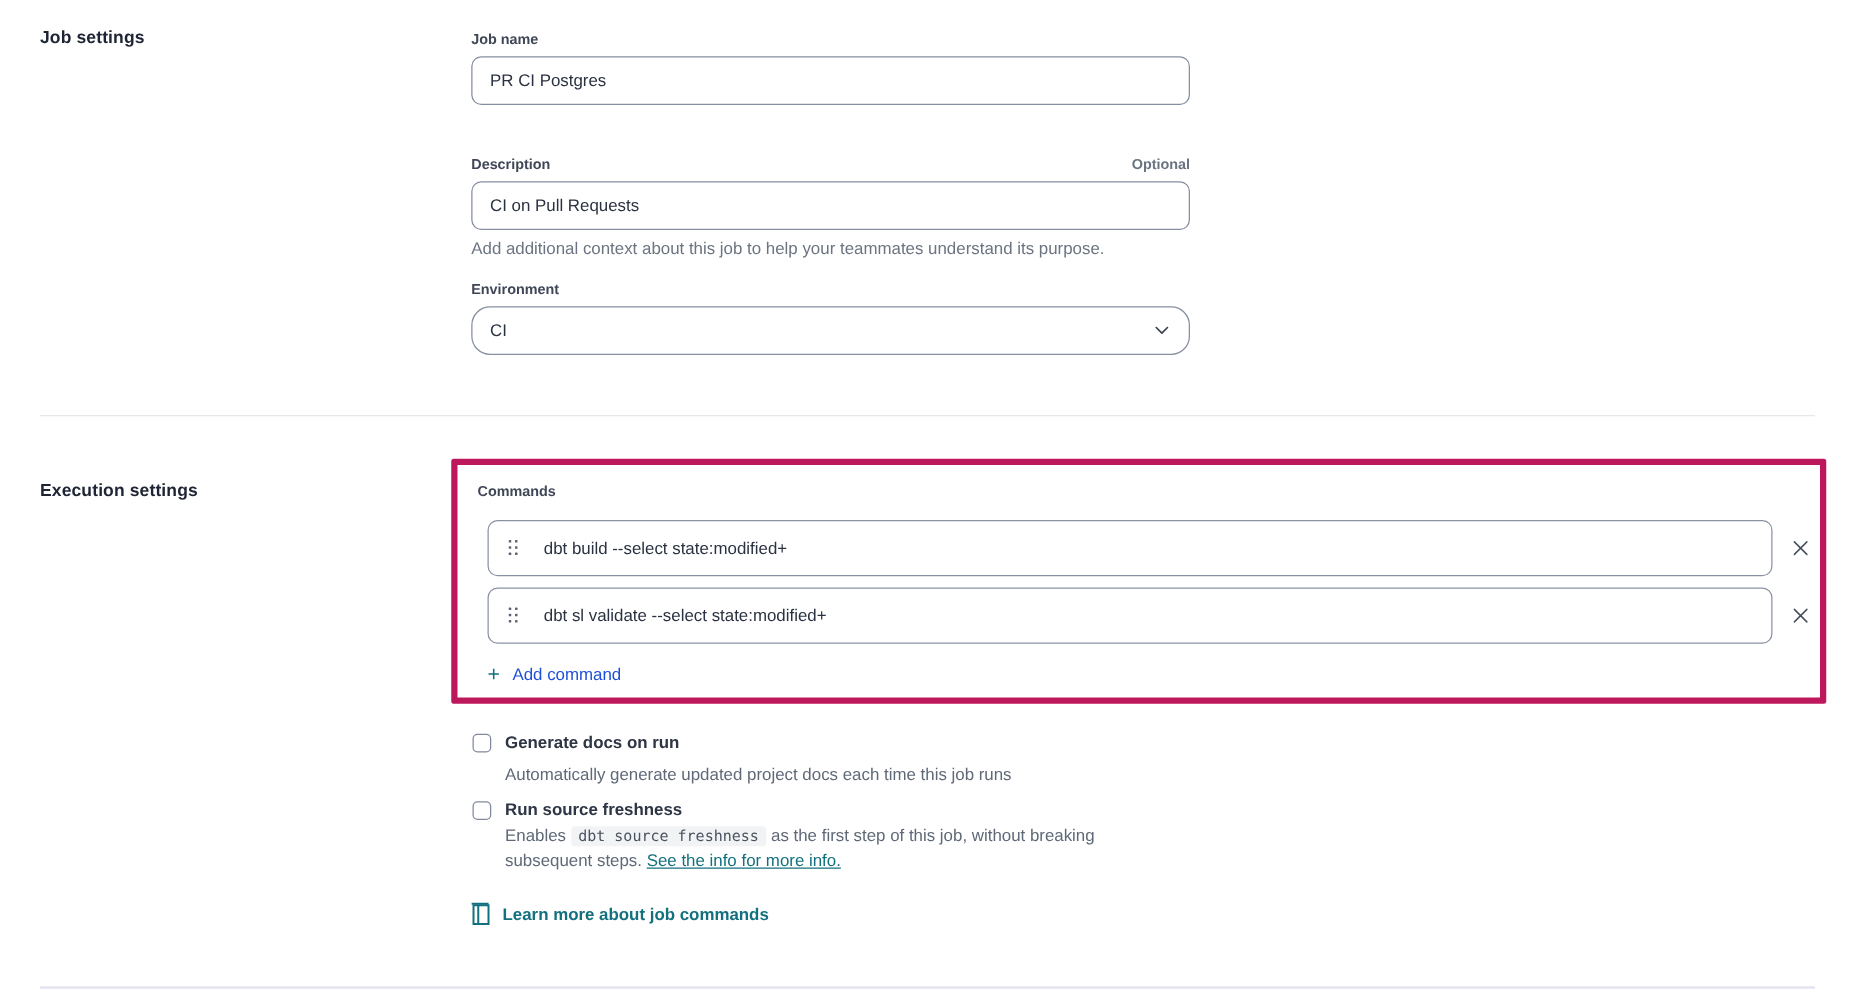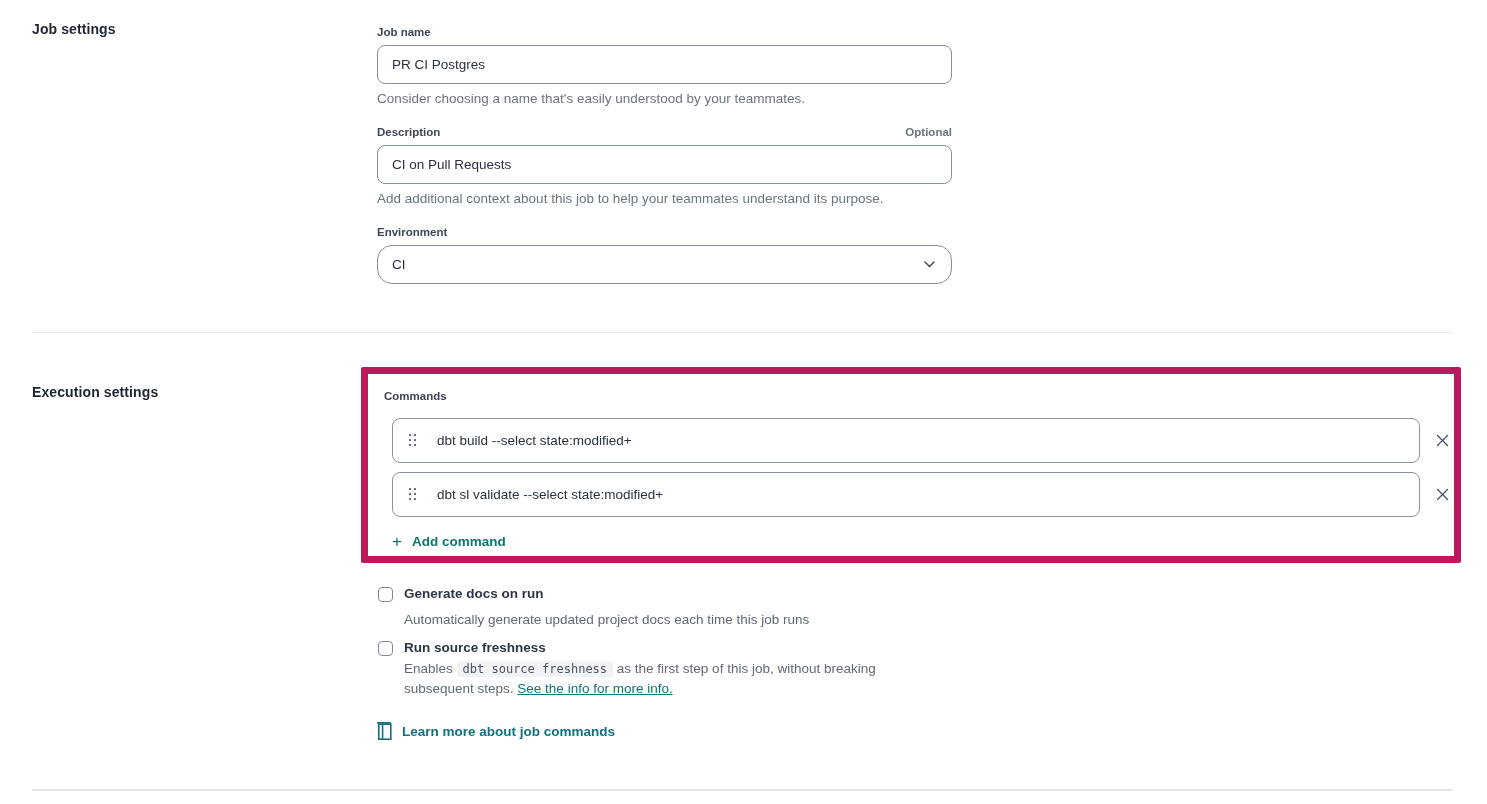--- a/index.html
+++ b/index.html
@@ -28,42 +28,42 @@
     font-family:"Liberation Sans", sans-serif;
   }
   .select-box {
     width:575px; height:39px; border:1px solid #868ea0; border-radius:15px;
     background:#fff; display:flex; align-items:center; justify-content:space-between;
     padding:0 16px 0 14px; font-size:13.5px; color:#2a3140; cursor:pointer;
   }
   .divider { background:#e7e8ec; height:1px; }
   .divider2 { background:#e3e4ee; height:2px; }
   .highlight-box {
-    border:7px solid #be185d; border-radius:2px; background:#fff;padding-left:26px;
+    border:5px solid #be185d; border-radius:2px; background:#fff;padding-left:26px;
   }
   .command-row {
     position:absolute; width:1028px; height:45px; border:1px solid #8a92a2; border-radius:8px;
     background:#fff; display:flex; align-items:center; padding:0 14px 0 16px;
   }
   .drag-handle {
     display:grid; grid-template-columns:repeat(2,3px); grid-auto-rows:3px; gap:2px;
     margin-right:20px; cursor:grab;
   }
   .drag-handle i { width:2px; height:2px; background:#5c6372; border-radius:0.5px; }
   .command-text { font-size:13.5px; color:#2a3140; }
   .remove-btn {
     position:absolute; width:24px; height:24px; border:none; background:transparent;
     display:flex; align-items:center; justify-content:center; cursor:pointer;
   }
   .add-command {
     display:flex; align-items:center; gap:10px; background:none; border:none; cursor:pointer;
     color:#13717f; font-family:"Liberation Sans", sans-serif;
   }
   .add-command .plus { font-size:17px; line-height:1; color:#13717f; }
-  .add-command .lbl { font-size:13.5px; color:#0f766e;font-weight:bold; }
+  .add-command .lbl { font-size:13.5px; color:#1d4ed8; }
   .checkbox {
     appearance:none; -webkit-appearance:none; width:15px; height:15px;
     border:1.5px solid #818a9c; border-radius:4px; background:#fff; cursor:pointer; margin:0;
   }
   .cb-label { font-size:13.5px; font-weight:700; color:#2e3544; }
   .cb-desc { font-size:13.5px; color:#5f6977; line-height:20px; }
   .code-chip {
     font-family:"DejaVu Sans Mono", monospace; font-size:12px; color:#4b5260;
     background:#f2f3f5; border-radius:3px; padding:1px 6px;
   }
@@ -76,21 +76,20 @@
 </style>
 </head>
 <body>
 
 <div class="page">
 
   <h1 class="abs section-title" style="left:32px; top:21px;">Job settings</h1>
 
   <label class="abs field-label" style="left:377px; top:26px;">Job name</label>
   <input class="abs text-input" style="left: 377px; top: 45px;" type="text" value="PR CI Postgres">
-  <div class="abs helper" style="left:377px; top:91px;">Consider choosing a name that's easily understood by your teammates.</div>
 
   <label class="abs field-label" style="left:377px; top:126px;">Description</label>
   <div class="abs optional-label" style="left:377px; top:126px; width:575px; text-align:right;">Optional</div>
   <input class="abs text-input" style="left: 377px; top: 145px;" type="text" value="CI on Pull Requests">
   <div class="abs helper" style="left:377px; top:191px;">Add additional context about this job to help your teammates understand its purpose.</div>
 
   <label class="abs field-label" style="left:377px; top:226px;">Environment</label>
   <div class="abs select-box" style="left:377px; top:245px;">
     <span>CI</span>
     <span style="display:flex;">

